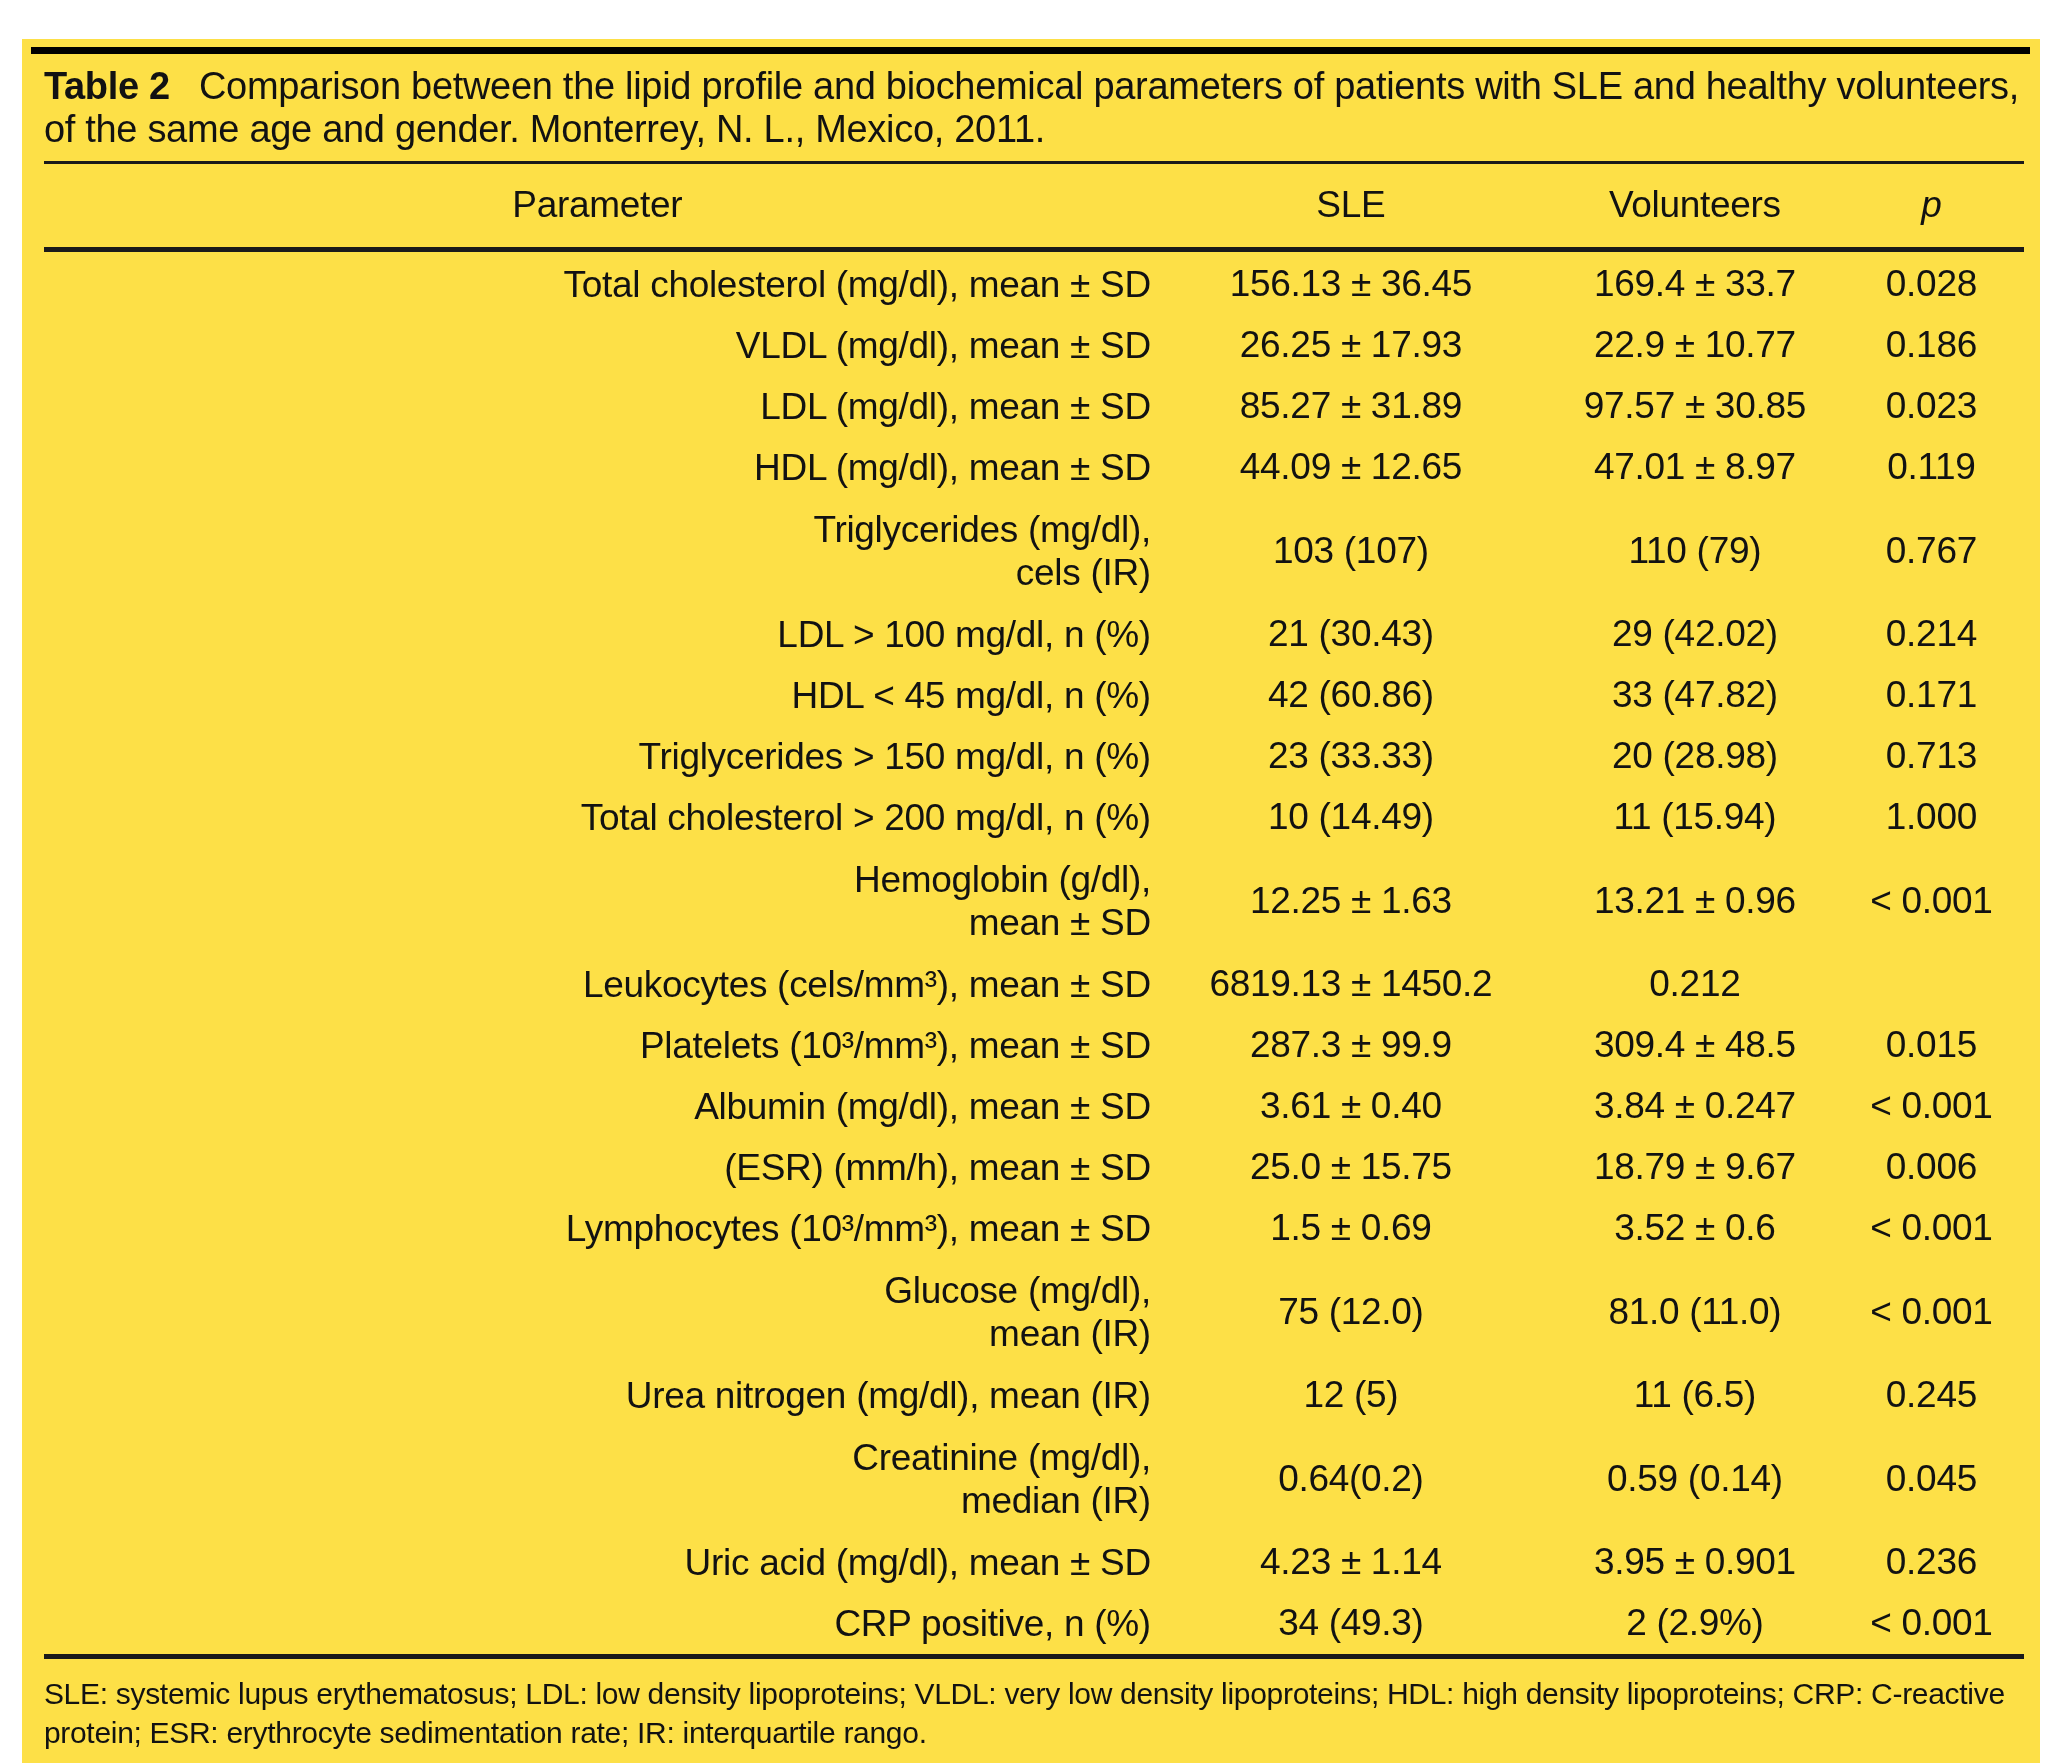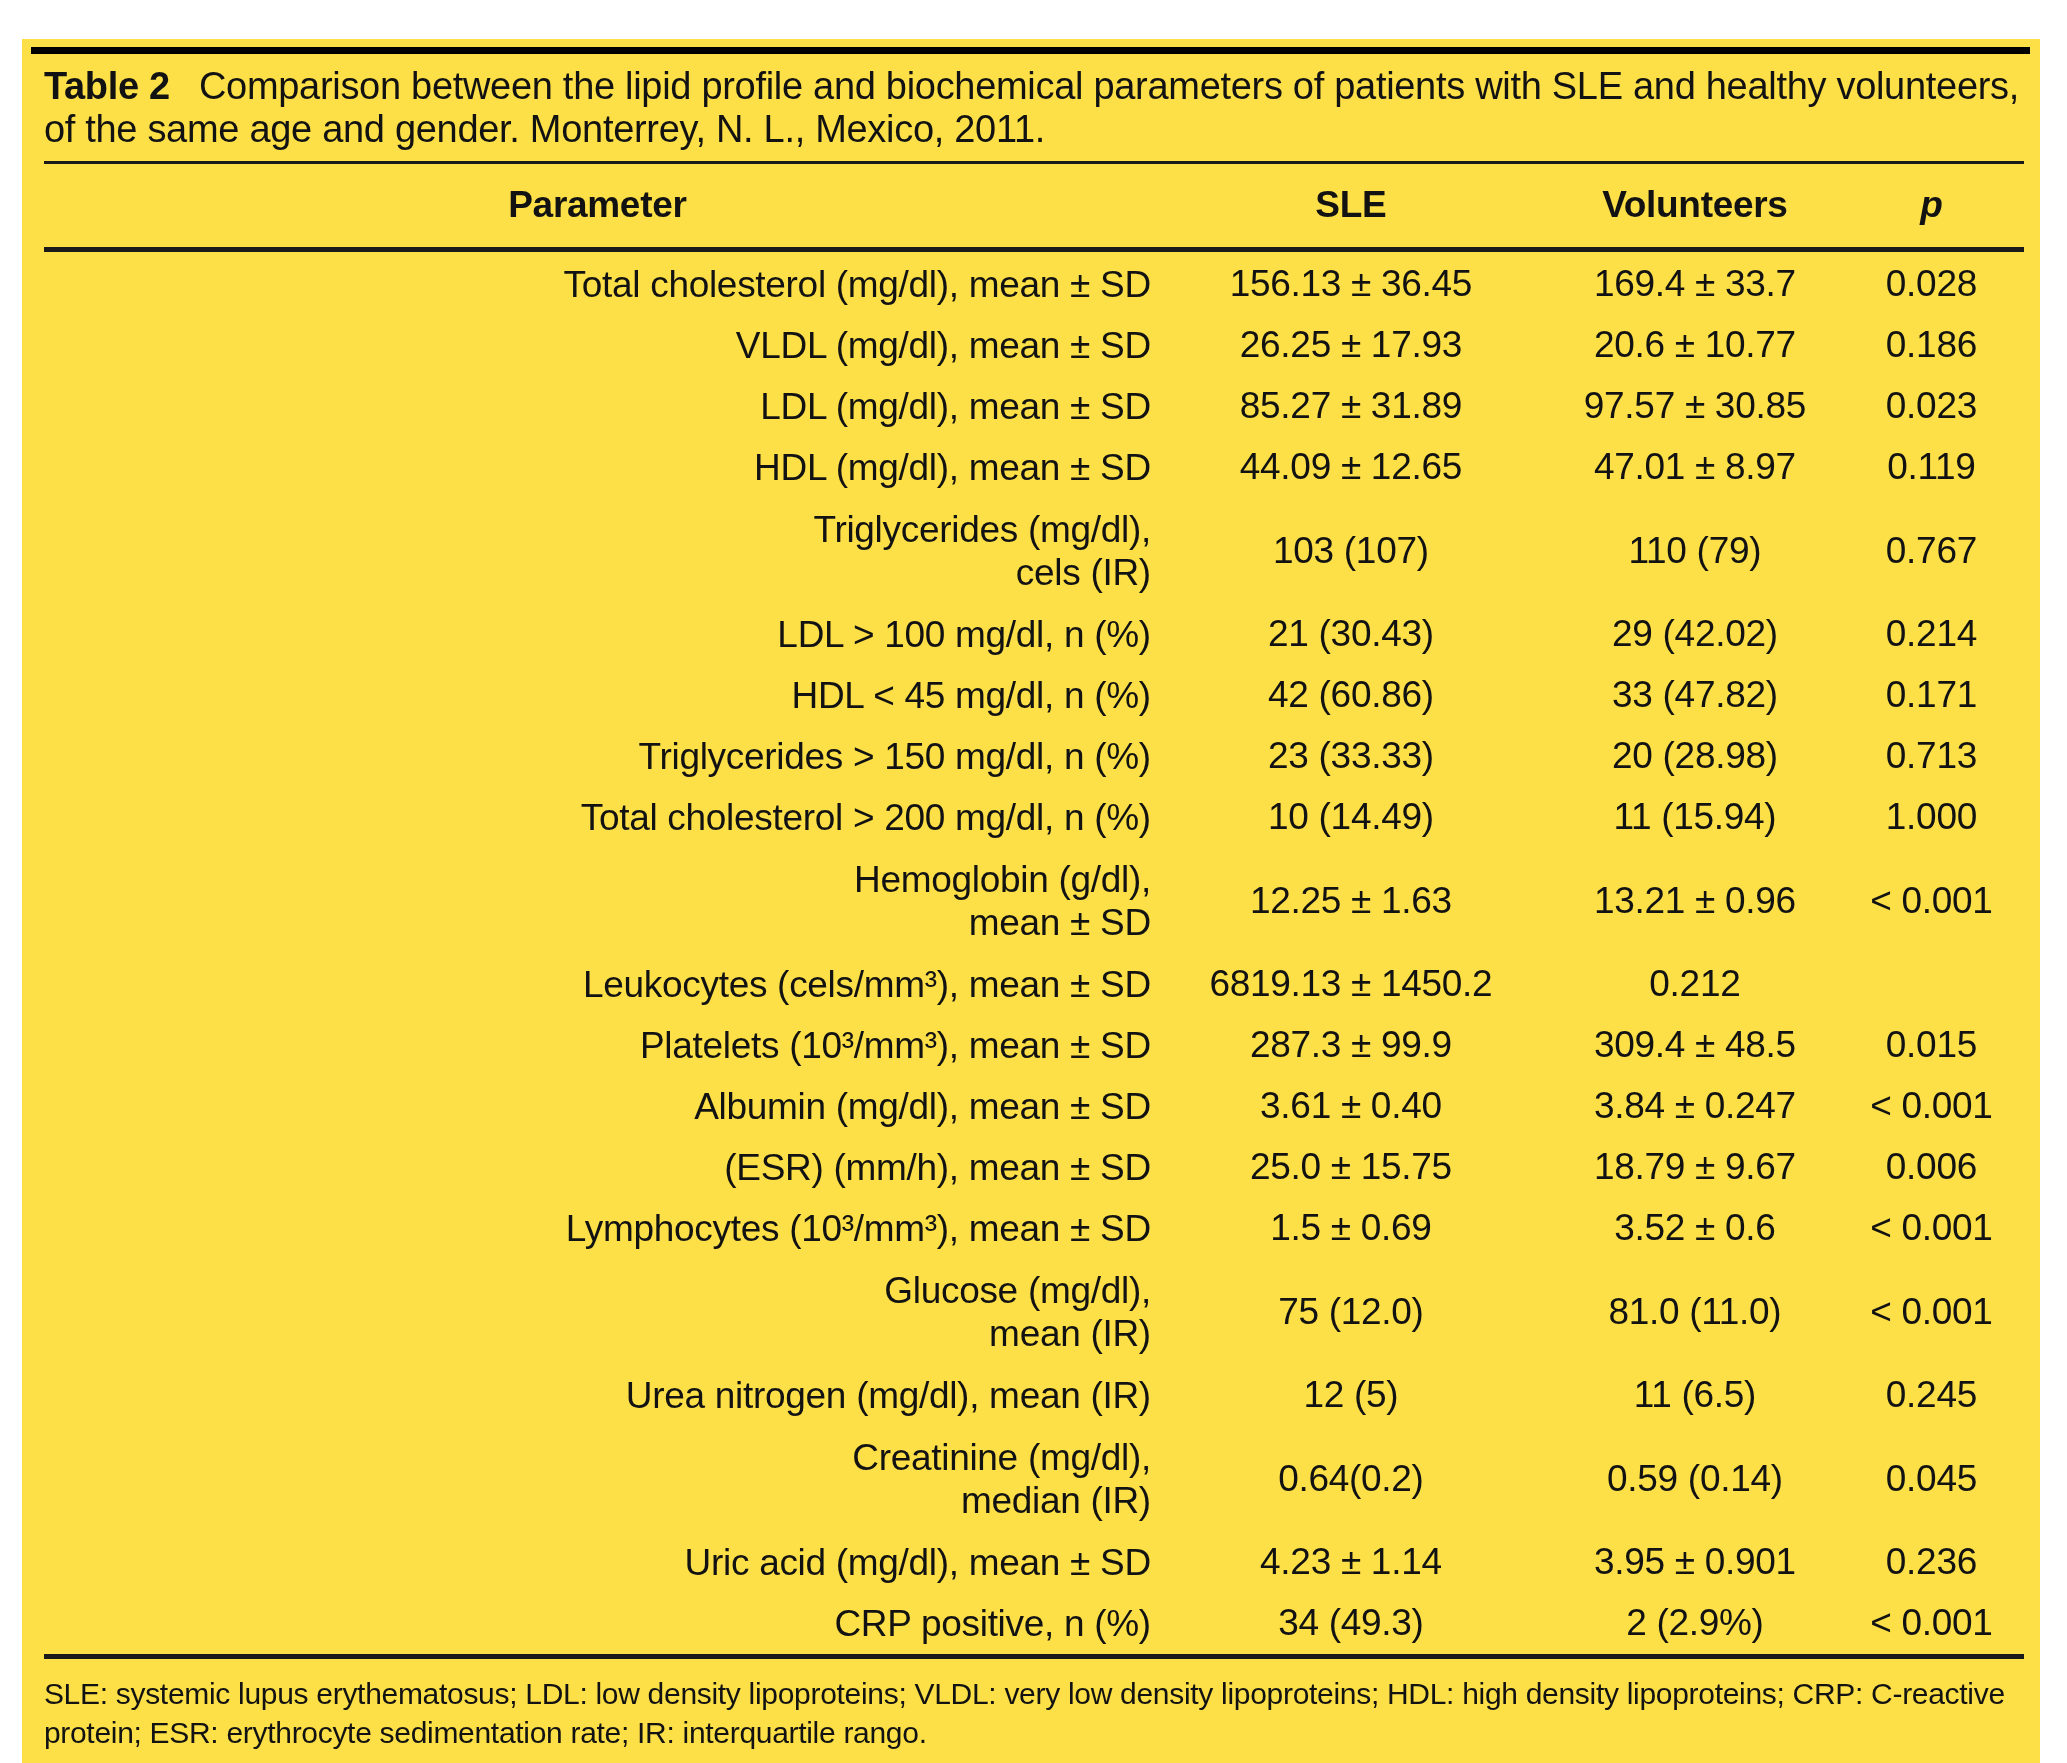--- a/index.html
+++ b/index.html
@@ -25,21 +25,21 @@
   .rule { background: #1a1a1a; margin-left: 22.4px; margin-right: 15.6px; }
   .rule.thin  { height: 2.9px; margin-top: 9.8px; }
   .rule.thick { height: 4.9px; }
 
   .grid4 { display: grid; grid-template-columns: 1107px 400px 288px 185px; }
 
   .thead {
     height: 83px; align-items: center;
     margin: 0 15.6px 0 22.4px; font-size: 37px; letter-spacing: -0.3px;
   }
-  .th { text-align: center; font-weight: bold; }
+  .th { text-align: center; }
   .th.param-col { text-align: center; }
   .th.p-col { font-style: italic; }
 
   .tbody { margin: 2px 15.6px 0 22.4px; }
   .trow { height: 61px; align-items: center; }
   .trow.tall { height: 106px; }
   .c { font-size: 37px; letter-spacing: -0.3px; }
   .c.param { text-align: right; white-space: pre-line; line-height: 43px; padding-left: 13.7px; }
   .c.val { text-align: center; }
 
@@ -72,21 +72,21 @@
   <div class="tbody">
       <div class="trow grid4">
         <div class="c param">Total cholesterol (mg/dl), mean ± SD</div>
         <div class="c val">156.13 ± 36.45</div>
         <div class="c val">169.4 ± 33.7</div>
         <div class="c val">0.028</div>
       </div>
       <div class="trow grid4">
         <div class="c param">VLDL (mg/dl), mean ± SD</div>
         <div class="c val">26.25 ± 17.93</div>
-        <div class="c val">20.6 ± 10.77</div>
+        <div class="c val">22.9 ± 10.77</div>
         <div class="c val">0.186</div>
       </div>
       <div class="trow grid4">
         <div class="c param">LDL (mg/dl), mean ± SD</div>
         <div class="c val">85.27 ± 31.89</div>
         <div class="c val">97.57 ± 30.85</div>
         <div class="c val">0.023</div>
       </div>
       <div class="trow grid4">
         <div class="c param">HDL (mg/dl), mean ± SD</div>

